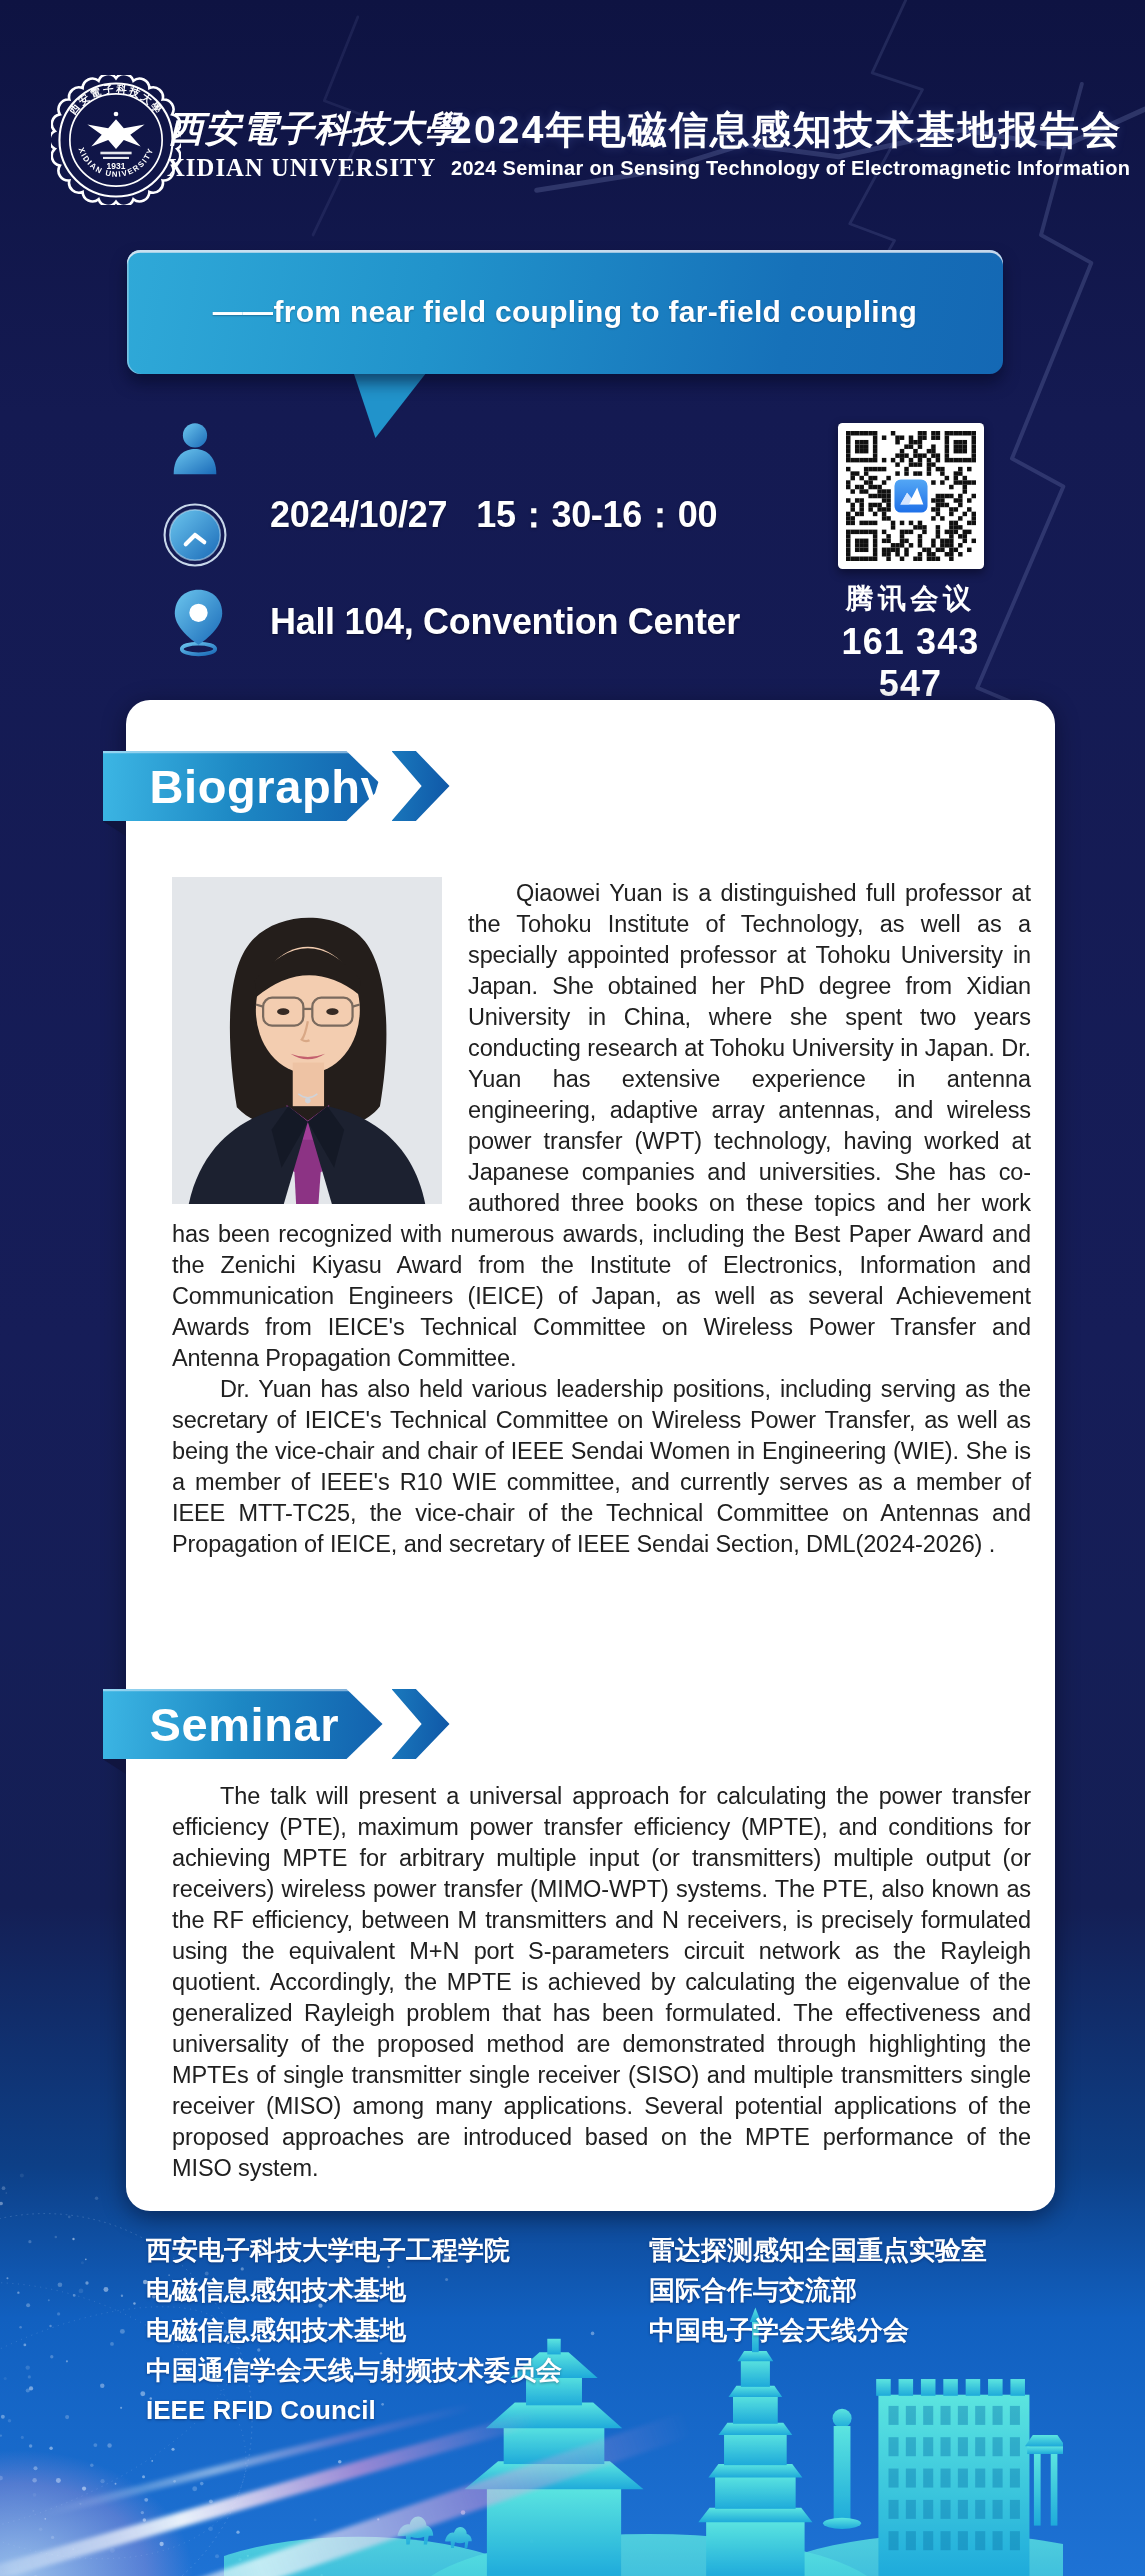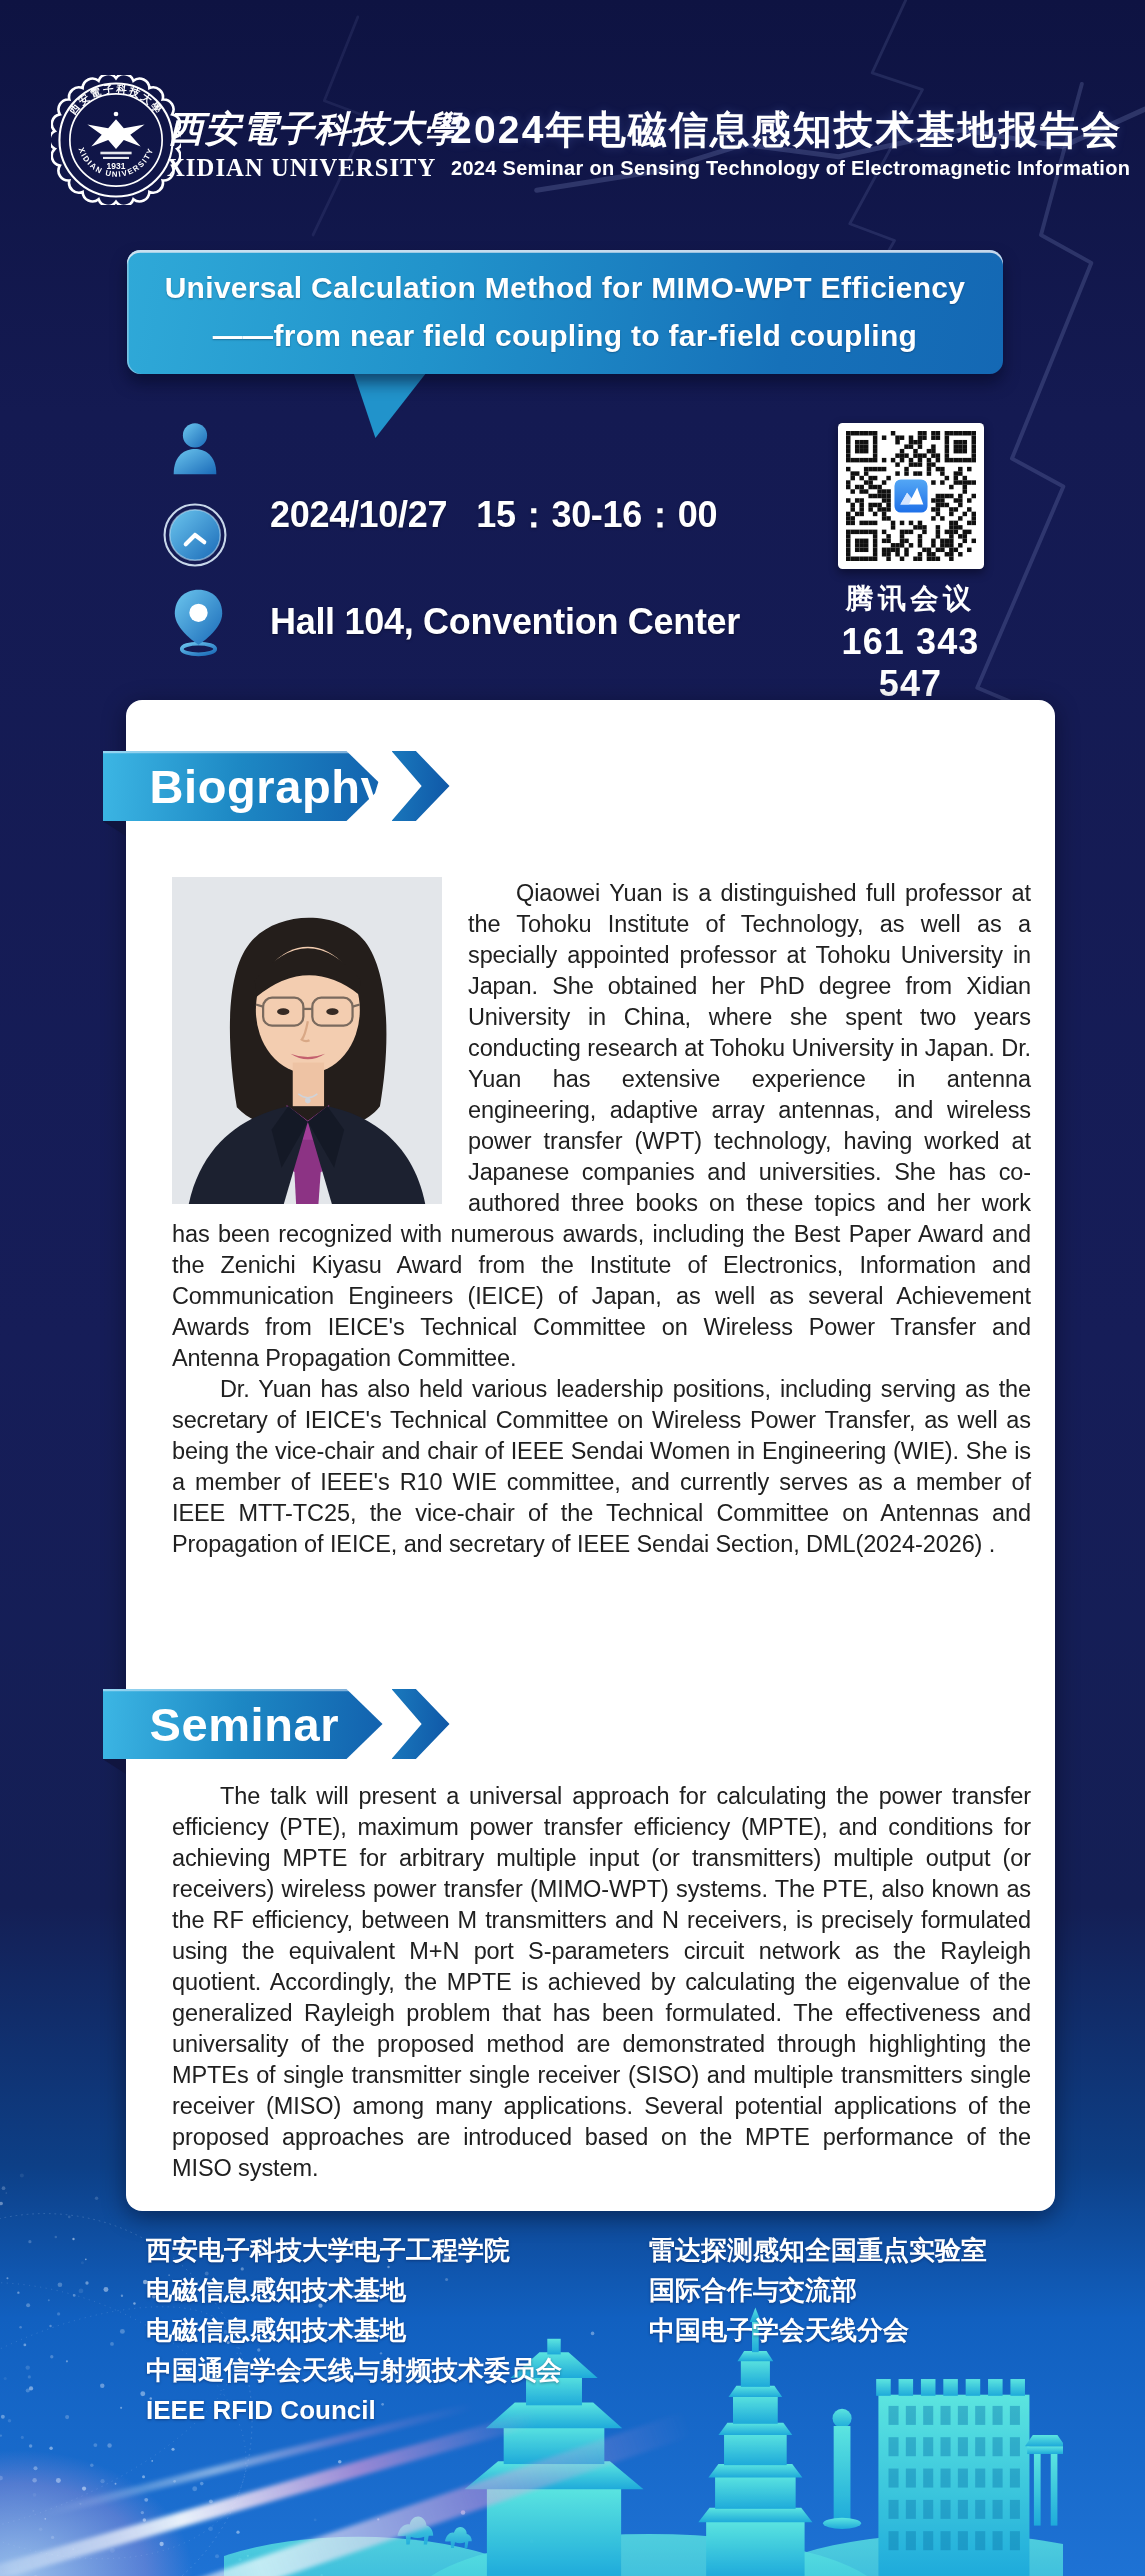--- a/index.html
+++ b/index.html
@@ -32,21 +32,21 @@
   .info-icon{width:62px;height:62px;}
   .row-text{font-size:36px;font-weight:bold;letter-spacing:-0.3px;white-space:pre;display:flex;align-items:center;text-shadow:0 1.1px 2.2px rgba(0,0,20,.5);}
 
   
   .qr-card{left:838px;top:423px;width:146px;height:146px;background:#fff;border-radius:4.5px;box-shadow:0 3.4px 10px rgba(0,0,10,.45);}
   .qr-card svg{position:absolute;left:8.4px;top:8.4px;}
   .meet-platform{left:826px;top:580px;width:169px;text-align:center;font-size:28px;font-weight:bold;letter-spacing:4.5px;}
   .meet-id{left:815px;top:621px;width:191px;text-align:center;font-size:36px;font-weight:bold;letter-spacing:1.1px;}
 
   
-  .card{left:126px;top:700px;width:929px;height:1511px;background:var(--card-white,#ffffff);border-radius:16px;
+  .card{left:126px;top:700px;width:929px;height:1511px;background:var(--card-white,#ffffff);border-radius:24px;
     box-shadow:0 5.6px 23.5px rgba(0,0,15,.45);z-index:4;}
 
   
   .ribbon{position:absolute;left:-23.5px;width:358px;height:70px;}
   .ribbon .band{position:absolute;left:0;top:0;width:280px;height:70px;
     background:linear-gradient(95deg,var(--ribbon-left,#3cb6e4) 0%,#1d88c4 48%,var(--ribbon-right,#1261ae) 100%);
     clip-path:polygon(0 0,calc(100% - 36px) 0,100% 50%,calc(100% - 36px) 100%,0 100%);
     box-shadow:inset 0 2.2px 0 rgba(235,245,255,.5);
     display:flex;align-items:center;filter:drop-shadow(2.8px 5px 3.9px rgba(25,30,55,.38));}
   .ribbon .band span{padding-left:47px;font-size:47px;font-weight:bold;color:#fff;letter-spacing:0.6px;}
@@ -118,21 +118,20 @@
     <text x="50" y="72.5" text-anchor="middle" font-size="6.5" fill="#ffffff" font-weight="bold">1931</text>
   </svg>
 
   <div class="abs univ-cn">西安電子科技大學</div>
   <div class="abs univ-en">XIDIAN UNIVERSITY</div>
   <div class="abs title-cn">2024年电磁信息感知技术基地报告会</div>
   <div class="abs title-en">2024 Seminar on Sensing Technology of Electromagnetic Information</div>
 
   <div class="abs banner-tail"></div>
   <div class="abs banner">
-    <div class="banner-line">Universal Calculation Method for MIMO-WPT Efficiency</div>
     <div class="banner-line">——from near field coupling to far-field coupling</div>
   </div>
 
   <svg class="abs info-icon" style="left:164px;top:418px;" viewBox="0 0 64 64">
     <defs>
         <linearGradient id="gIcon" x1="0" y1="0" x2="1" y2="1">
       <stop offset="0" stop-color="#6cc6ee"></stop>
           <stop offset="1" stop-color="#1a6ab8"></stop>
         </linearGradient>
       </defs>

